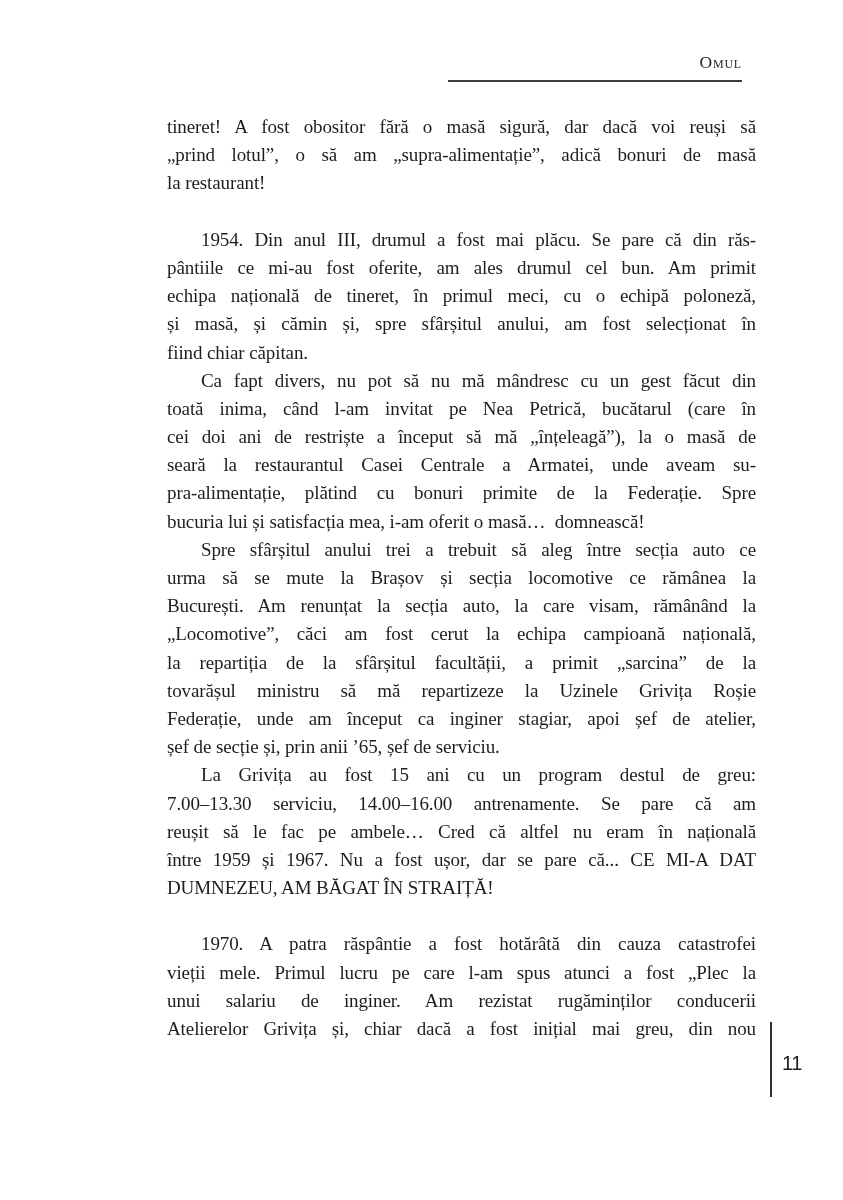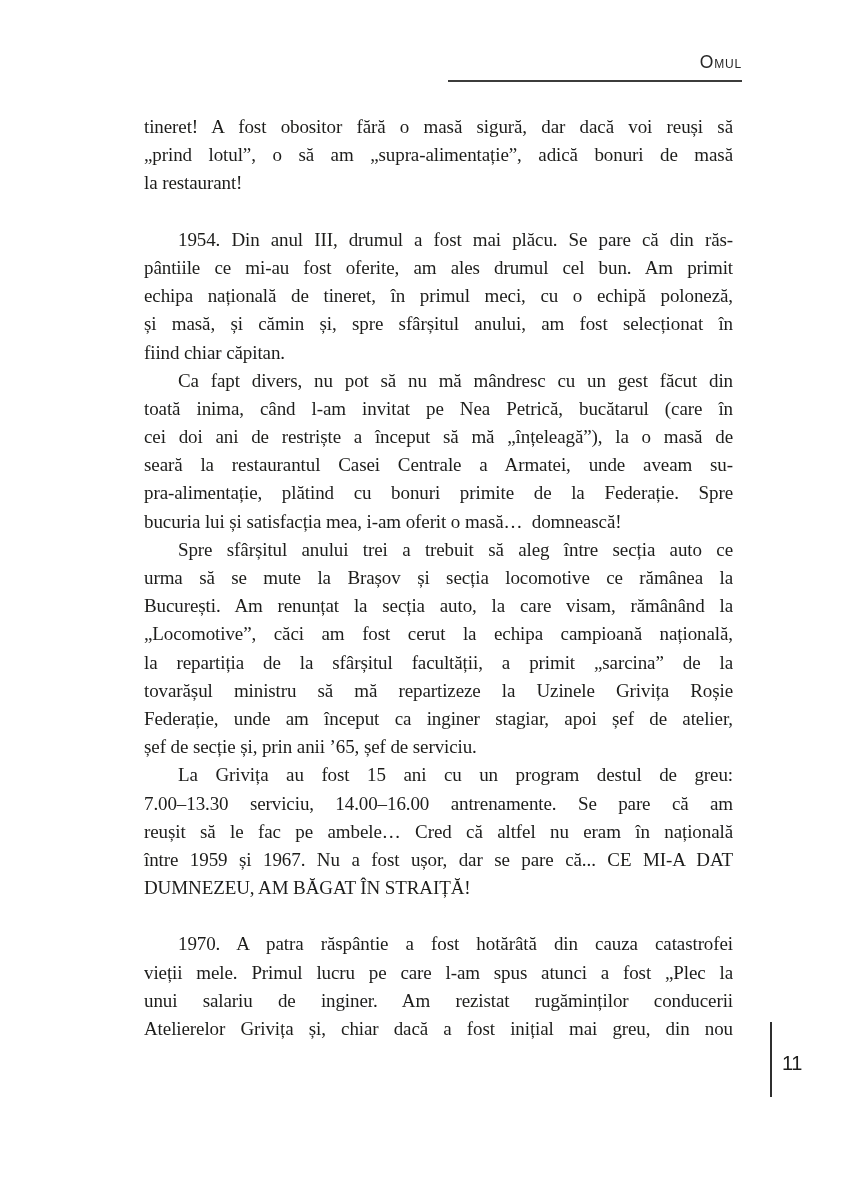--- a/index.html
+++ b/index.html
@@ -13,39 +13,39 @@
     height: 1200px;
     background: #ffffff;
     overflow: hidden;
     font-family: "Liberation Serif", serif;
   }
   
   .header-title {
     position: absolute;
     top: 52px;
     right: 101px;
-    font-family: Liberation Sans, sans-serif;
+    font-family: Liberation Serif, serif;
     font-variant: small-caps;
     font-size: 17.5px;
     letter-spacing: 0.8px;
     color: #262626;
   }
   .header-rule {
     position: absolute;
     top: 80px;
     left: 448px;
     width: 294px;
     height: 1.6px;
     background: #3c3c3b;
   }
   
   .body-text {
     position: absolute;
     top: 113px;
-    left: 144px;
+    left: 167px;
     width: 589px;
     font-size: 19px;
     color: #1d1d1b;
     letter-spacing: -0.1px;
   }
   .line {
     height: 28.2px;
     line-height: 28.2px;
     text-align: justify;
     text-align-last: justify;

